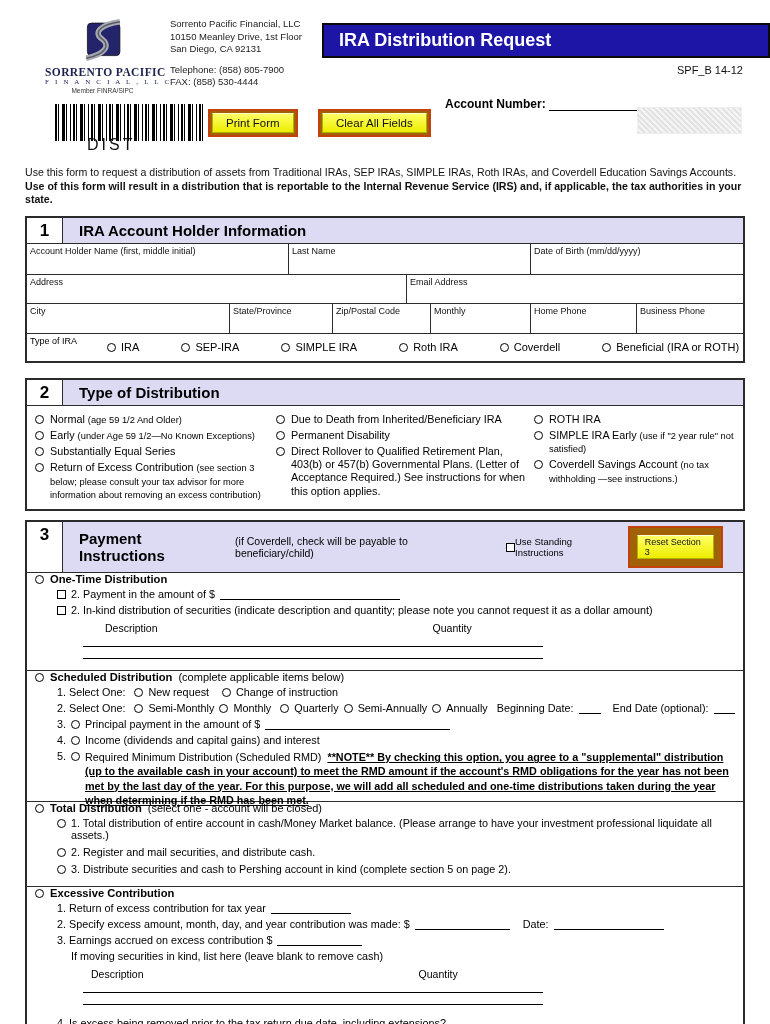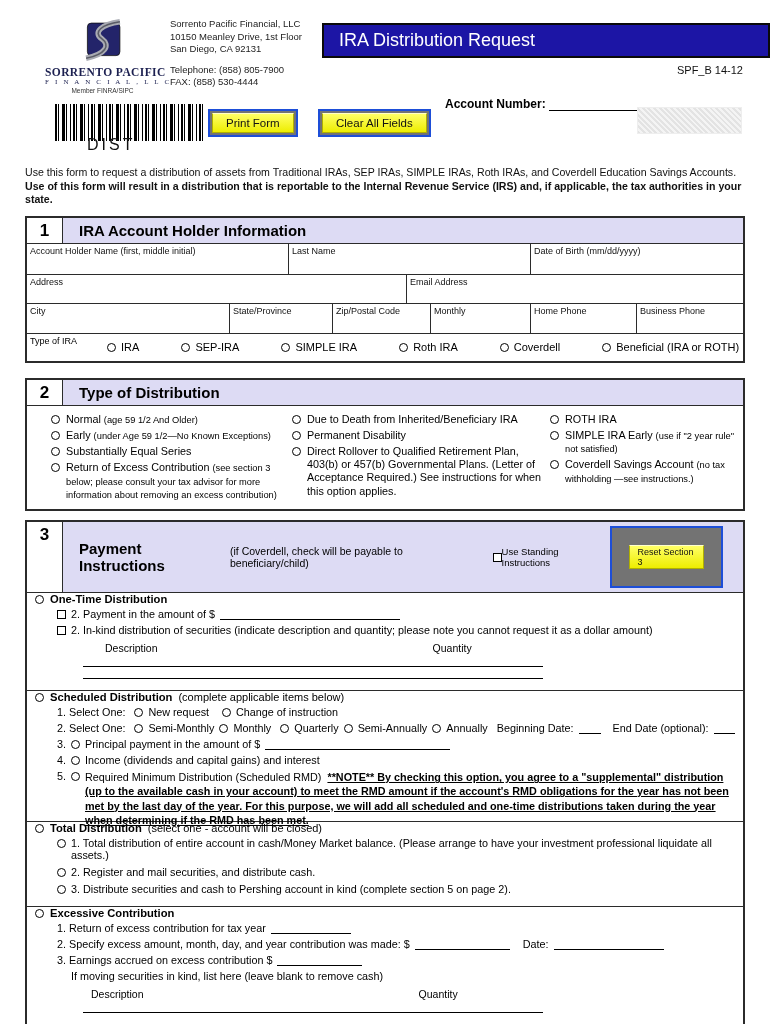--- a/index.html
+++ b/index.html
@@ -9,30 +9,30 @@
 
   
   .hdr { position:relative; height:150px; }
   .logo-block { position:absolute; left:20px; top:2px; width:115px; text-align:center; }
   .logo-mark { width:52px; height:52px; margin:0 auto; }
   .logo-name { font-family:"Liberation Serif", serif; font-size:11.5px; font-weight:bold; color:#1c2050; letter-spacing:.4px; white-space:nowrap; }
   .logo-sub  { font-family:"Liberation Serif", serif; font-size:7px; color:#1c2050; letter-spacing:2.2px; white-space:nowrap; }
   .logo-member { font-size:6.5px; color:#333; margin-top:1px; }
   .addr-block { position:absolute; left:145px; top:6px; font-size:9.5px; line-height:1.32; color:#222; }
   .addr-gap { height:8px; }
-  .titlebar { position:absolute; left:297px; top:11px; width:448px; height:35px; background:#1c15a5; border:2px solid #0a0a0a; color:#fff; font-weight:normal; font-size:18px; line-height:31px; padding-left:15px; }
+  .titlebar { position:absolute; left:297px; top:11px; width:448px; height:35px; background:#1c15a5; border:2px solid #0a0a0a; color:#fff; font-weight:bold; font-size:18px; line-height:31px; padding-left:15px; }
   .formcode { position:absolute; right:2px; top:52px; font-size:11px; color:#111;text-align:center; }
   .acct { position:absolute; left:420px; top:85px; font-size:12px; font-weight:bold; white-space:nowrap; }
   .acct .blank { width:185px; }
   .barcode { position:absolute; left:30px; top:92px; width:150px; height:37px;
      background:repeating-linear-gradient(90deg,#000 0 2px,#fff 2px 3px,#000 3px 4px,#fff 4px 7px,#000 7px 10px,#fff 10px 11px,#000 11px 12px,#fff 12px 15px,#000 15px 16px,#fff 16px 18px); }
   .barcode-label { position:absolute; left:62px; top:124px; font-size:16px; letter-spacing:3px; color:#111; font-family:"Liberation Sans",sans-serif; }
   .ybtn-wrap { position:absolute; top:97px; }
   .ybtn-wrap.print { left:183px; } .ybtn-wrap.clear { left:293px; }
-  .ybtn { display:inline-block; background:#737373; border:2px solid #1d4ed8; padding:2px; }
+  .ybtn { display:inline-block; background:#a16207; border:2px solid #c2410c; padding:2px; }
   .ybtn > span { display:block; background:linear-gradient(#ffff66,#eded00); border:1px solid #b0b000; border-top-color:#ffffcc; font-size:11.5px; padding:3px 13px; color:#111; cursor:pointer; }
   .graybox { position:absolute; left:612px; top:95px; width:105px; height:27px;
      background-image:repeating-linear-gradient(45deg,#e3e3e3 0 2px,#f4f4f4 2px 4px); border:1px solid #eee; }
 
   
   .intro { margin-top:4px; font-size:10.6px; line-height:1.28; color:#111; }
   .intro b { font-weight:bold; }
 
   
   .sec { border:2px solid #2b2b2b; margin-top:0; }
@@ -50,21 +50,21 @@
   .r1 { height:31px; } .r2 { height:29px; } .r3 { height:30px; } .r4 { height:27px; }
   .type-row { display:flex; font-size:9px; padding:2px 3px; }
   .type-opts { display:flex; flex:1; font-size:11px; align-items:center; padding-left:30px; gap:0; }
   .type-opts .opt-inline { display:flex; align-items:center; gap:5px; margin-right:42px; white-space:nowrap; }
 
   .radio { display:inline-block; width:9px; height:9px; border:1.4px solid #000; border-radius:50%; background:#fff; flex:none; }
   .chk   { display:inline-block; width:9px; height:9px; border:1.4px solid #000; background:#fff; flex:none; }
   .blank { display:inline-block; border-bottom:1px solid #000; height:11px; vertical-align:bottom; }
 
   
-  .s2-body { display:flex; padding:7px 8px 8px 8px; font-size:10.8px;margin-left:16px; }
+  .s2-body { display:flex; padding:7px 8px 8px 8px; font-size:10.8px; }
   .s2-col { display:flex; flex-direction:column; gap:3px; }
   .s2-col.c1 { width:237px; } .s2-col.c2 { width:258px; padding-left:4px; } .s2-col.c3 { flex:1; padding-left:4px; }
   .opt { display:flex; gap:6px; line-height:1.22; }
   .opt .radio { margin-top:2px; }
   .opt .note { font-size:9.3px; }
 
   
   .s3-sub { border-bottom:1.5px solid #2b2b2b; padding:0 8px 6px 8px; font-size:10.8px; }
   .s3-sub:last-child { border-bottom:none; }
   .s3-lead { display:flex; gap:6px; align-items:baseline; font-size:11px; }
@@ -251,21 +251,21 @@
   <div class="sec">
     <div class="sec-head">
       <div class="sec-num">3</div>
       <div class="sec-title">
         <span>Payment Instructions</span>
         <span class="sub">(if Coverdell, check will be payable to beneficiary/child)</span>
         <span class="sub" style="margin-left:16px; display:flex; align-items:center; font-size:9.5px;">
           <span class="chk"></span>
           <span>Use Standing Instructions</span>
         </span>
-        <span class="ybtn" style="margin-left:auto; margin-right:20px; padding:17px;">
+        <span class="ybtn" style="margin-left:auto; margin-right:20px; padding:7px;">
             <span style="padding:1px 7px; font-size:9px; font-weight:normal;">Reset Section 3</span>
           </span>
       </div>
     </div>
 
     <div class="s3-sub" style="height:98px">
       <div class="s3-lead">
         <span class="radio"></span>
         <b>One-Time Distribution</b>
       </div>

